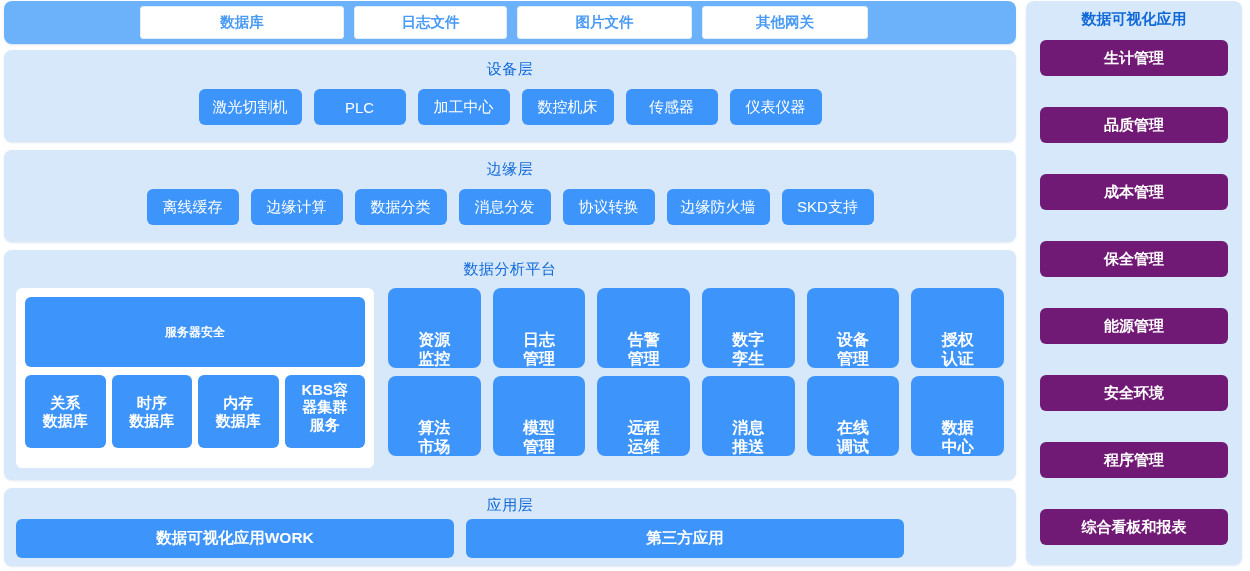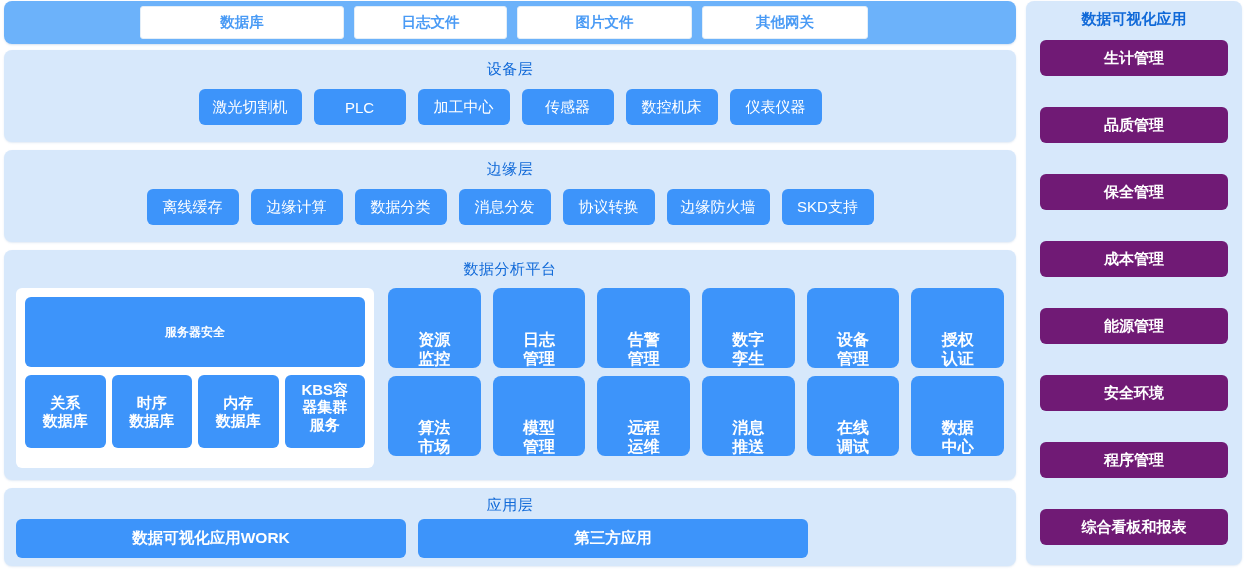--- a/index.html
+++ b/index.html
@@ -199,21 +199,21 @@
     line-height: 1.2;
   }
 
   
   #app-layer { top: 488px; height: 78px; }
   #app-layer .layer-title { margin-top: 8px; }
   .app-row {
     position: absolute;
     left: 12px;
     top: 31px;
-    width: 792px;
+    width: 888px;
     display: flex;
     gap: 12px;
   }
   .app-box {
     box-sizing: border-box;
     background: #3d94fa;
     color: #fff;
     border-radius: 6px;
     height: 39px;
     flex: 1;
@@ -277,22 +277,22 @@
         <div class="source-box w4">其他网关</div>
       </div>
     </div>
 
     <div class="layer" id="device-layer">
       <div class="layer-title">设备层</div>
       <div class="chip-row">
         <div class="chip">激光切割机</div>
         <div class="chip">PLC</div>
         <div class="chip">加工中心</div>
+        <div class="chip">数控机床</div>
         <div class="chip">传感器</div>
-        <div class="chip">数控机床</div>
         <div class="chip">仪表仪器</div>
       </div>
     </div>
 
     <div class="layer" id="edge-layer">
       <div class="layer-title">边缘层</div>
       <div class="chip-row">
         <div class="chip">离线缓存</div>
         <div class="chip">边缘计算</div>
         <div class="chip">数据分类</div>
@@ -425,22 +425,22 @@
       </div>
     </div>
 
   </div>
 
   <div class="right-col">
     <div class="right-title">数据可视化应用</div>
     <div class="right-list">
       <div class="right-item">生计管理</div>
       <div class="right-item">品质管理</div>
+      <div class="right-item">成本管理</div>
       <div class="right-item">保全管理</div>
-      <div class="right-item">成本管理</div>
       <div class="right-item">能源管理</div>
       <div class="right-item">安全环境</div>
       <div class="right-item">程序管理</div>
       <div class="right-item">综合看板和报表</div>
     </div>
   </div>
 
 </div>
 
 </body></html>

